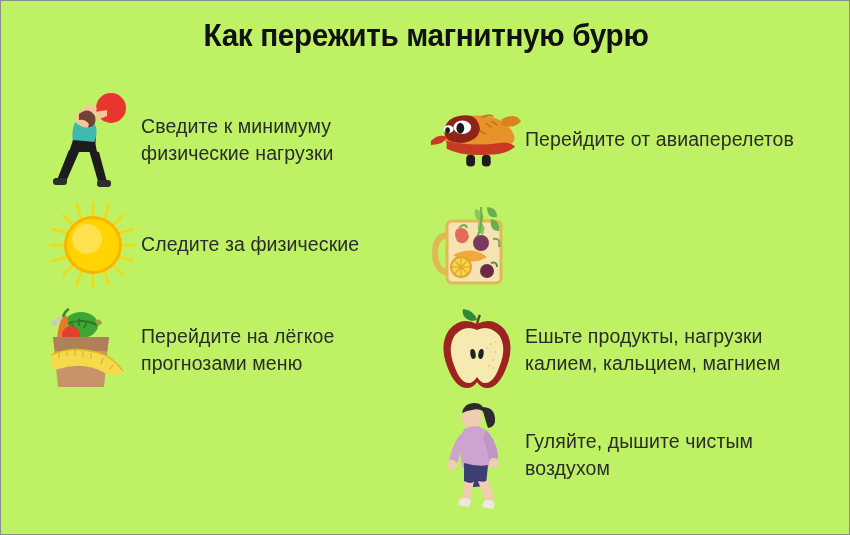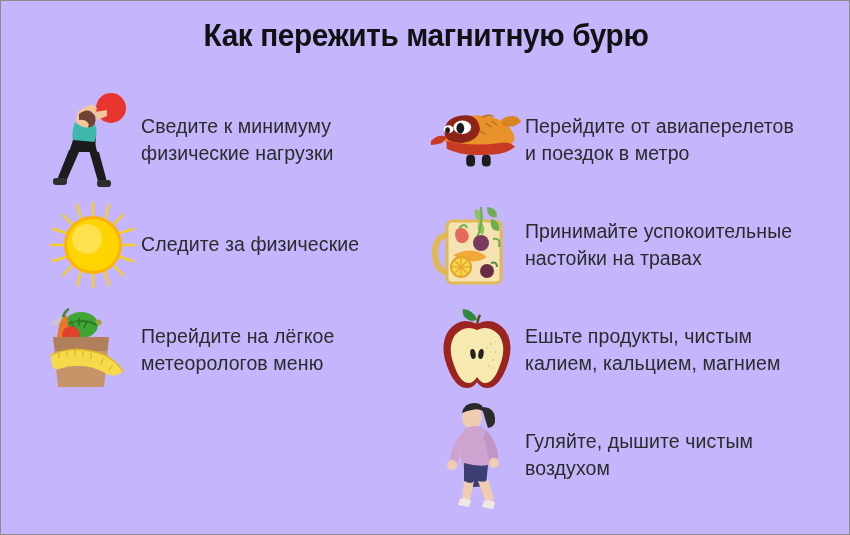--- a/index.html
+++ b/index.html
@@ -4,21 +4,21 @@
 <style>
   html, body {
     margin: 0;
     padding: 0;
     background: #ffffff;
   }
   #page {
     position: relative;
     width: 850px;
     height: 535px;
-    background: #c4b5fd;
+    background: #bef264;
     border: 1px solid #8c8c8c;
     box-sizing: border-box;
     overflow: hidden;
     font-family: "Liberation Sans", "DejaVu Sans", sans-serif;
   }
 
   
   .title {
     position: absolute;
     top: 16px;
@@ -161,21 +161,21 @@
               <line x1="30" y1="49" x2="30" y2="55"></line>
               <line x1="38" y1="50" x2="38" y2="56"></line>
               <line x1="46" y1="52" x2="46" y2="58"></line>
               <line x1="58" y1="57" x2="56" y2="63"></line>
               <line x1="68" y1="64" x2="64" y2="69"></line>
             </g>
           </svg>
         </div>
         <div class="tip-text">
           <span>Перейдите на лёгкое</span>
-          <span class="l2">метеорологов меню</span>
+          <span class="l2">прогнозами меню</span>
         </div>
       </div>
     </div>
 
     <div class="column right">
 
       <div class="tip-row">
         <div class="tip-icon">
           <svg width="98" height="78" viewBox="0 0 98 78">
             <path d="M16 36 q4 -22 34 -22 q26 0 36 18 q4 8 -4 12 q-20 8 -46 4 q-22 -3 -20 -12z" fill="#e8922a"></path>
@@ -192,21 +192,20 @@
             <g stroke="#b5701a" stroke-width="1.3" fill="none">
               <line x1="58" y1="22" x2="64" y2="26"></line>
               <line x1="64" y1="20" x2="70" y2="24"></line>
               <line x1="52" y1="30" x2="58" y2="33"></line>
             </g>
             <path d="M54 16 q6 -4 12 -1" stroke="#b5701a" stroke-width="1.4" fill="none"></path>
           </svg>
         </div>
         <div class="tip-text">
           <span>Перейдите от авиаперелетов</span>
-          <span class="l2">и поездок в метро</span>
         </div>
       </div>
 
       <div class="tip-row">
         <div class="tip-icon">
           <svg width="92" height="92" viewBox="0 0 92 92">
             <path d="M16 74 q-12 -4 -12 -20 q0 -16 12 -18" stroke="#e0b955" stroke-width="6" fill="none"></path>
             <rect x="16" y="22" width="54" height="62" rx="5" fill="#f5e3b3" stroke="#e0b955" stroke-width="3"></rect>
             <path d="M56 8 q10 0 10 10 q-10 2 -10 -10z" fill="#6fae4e"></path>
             <path d="M44 10 q10 2 8 12 q-10 0 -8 -12z" fill="#8cc45f"></path>
@@ -222,24 +221,20 @@
               <line x1="30" y1="59" x2="30" y2="77"></line>
               <line x1="21" y1="68" x2="39" y2="68"></line>
               <line x1="24" y1="62" x2="36" y2="74"></line>
               <line x1="36" y1="62" x2="24" y2="74"></line>
             </g>
             <circle cx="56" cy="72" r="7" fill="#6b2b42"></circle>
             <path d="M60 64 q6 -2 6 4" stroke="#4f8f3d" stroke-width="2" fill="none"></path>
             <path d="M62 40 q8 -2 6 8" stroke="#6fae4e" stroke-width="2" fill="none"></path>
           </svg>
         </div>
-        <div class="tip-text">
-          <span>Принимайте успокоительные</span>
-          <span class="l2">настойки на травах</span>
-        </div>
       </div>
 
       <div class="tip-row">
         <div class="tip-icon">
           <svg width="84" height="92" viewBox="0 0 84 92">
             <path d="M42 16 q-3 -10 -14 -11 q-2 9 9 12z" fill="#2f8a3d"></path>
             <path d="M42 22 q1 -8 3 -11" stroke="#6b4a22" stroke-width="2.6" fill="none"></path>
             <path d="M42 20 q16 -8 28 6 q10 14 2 36 q-8 22 -20 22 q-6 0 -10 -6 q-4 6 -10 6 q-12 0 -20 -22 q-8 -22 2 -36 q12 -14 28 -6z" fill="#9c2420"></path>
             <path d="M42 26 q12 -6 22 5 q8 12 1 30 q-6 18 -15 18 q-4 0 -8 -6 q-4 6 -8 6 q-9 0 -15 -18 q-7 -18 1 -30 q10 -11 22 -5z" fill="#f6eab0"></path>
             <ellipse cx="38" cy="50" rx="2.6" ry="5" fill="#222222" transform="rotate(-10 38 50)"></ellipse>
@@ -250,21 +245,21 @@
               <circle cx="58" cy="56" r="1.3"></circle>
                 <circle cx="54" cy="62" r="1.3"></circle>
               <circle cx="60" cy="38" r="1"></circle>
                 <circle cx="56" cy="48" r="1"></circle>
               <circle cx="52" cy="44" r="1"></circle>
                 <circle cx="58" cy="64" r="1"></circle>
             </g>
           </svg>
         </div>
         <div class="tip-text">
-          <span>Ешьте продукты, чистым</span>
+          <span>Ешьте продукты, нагрузки</span>
           <span class="l2">калием, кальцием, магнием</span>
         </div>
       </div>
 
       <div class="tip-row">
         <div class="tip-icon">
           <svg width="78" height="108" viewBox="0 0 78 108">
             <ellipse cx="34" cy="16" rx="10" ry="12" fill="#f0cdb0"></ellipse>
             <path d="M24 12 q2 -10 12 -10 q10 0 10 9 q-4 -4 -12 -2 q-6 1 -10 3z" fill="#2b2b2b"></path>
             <path d="M44 6 q12 0 13 11 q1 9 -7 10 q-4 -12 -6 -21z" fill="#2b2b2b"></path>

